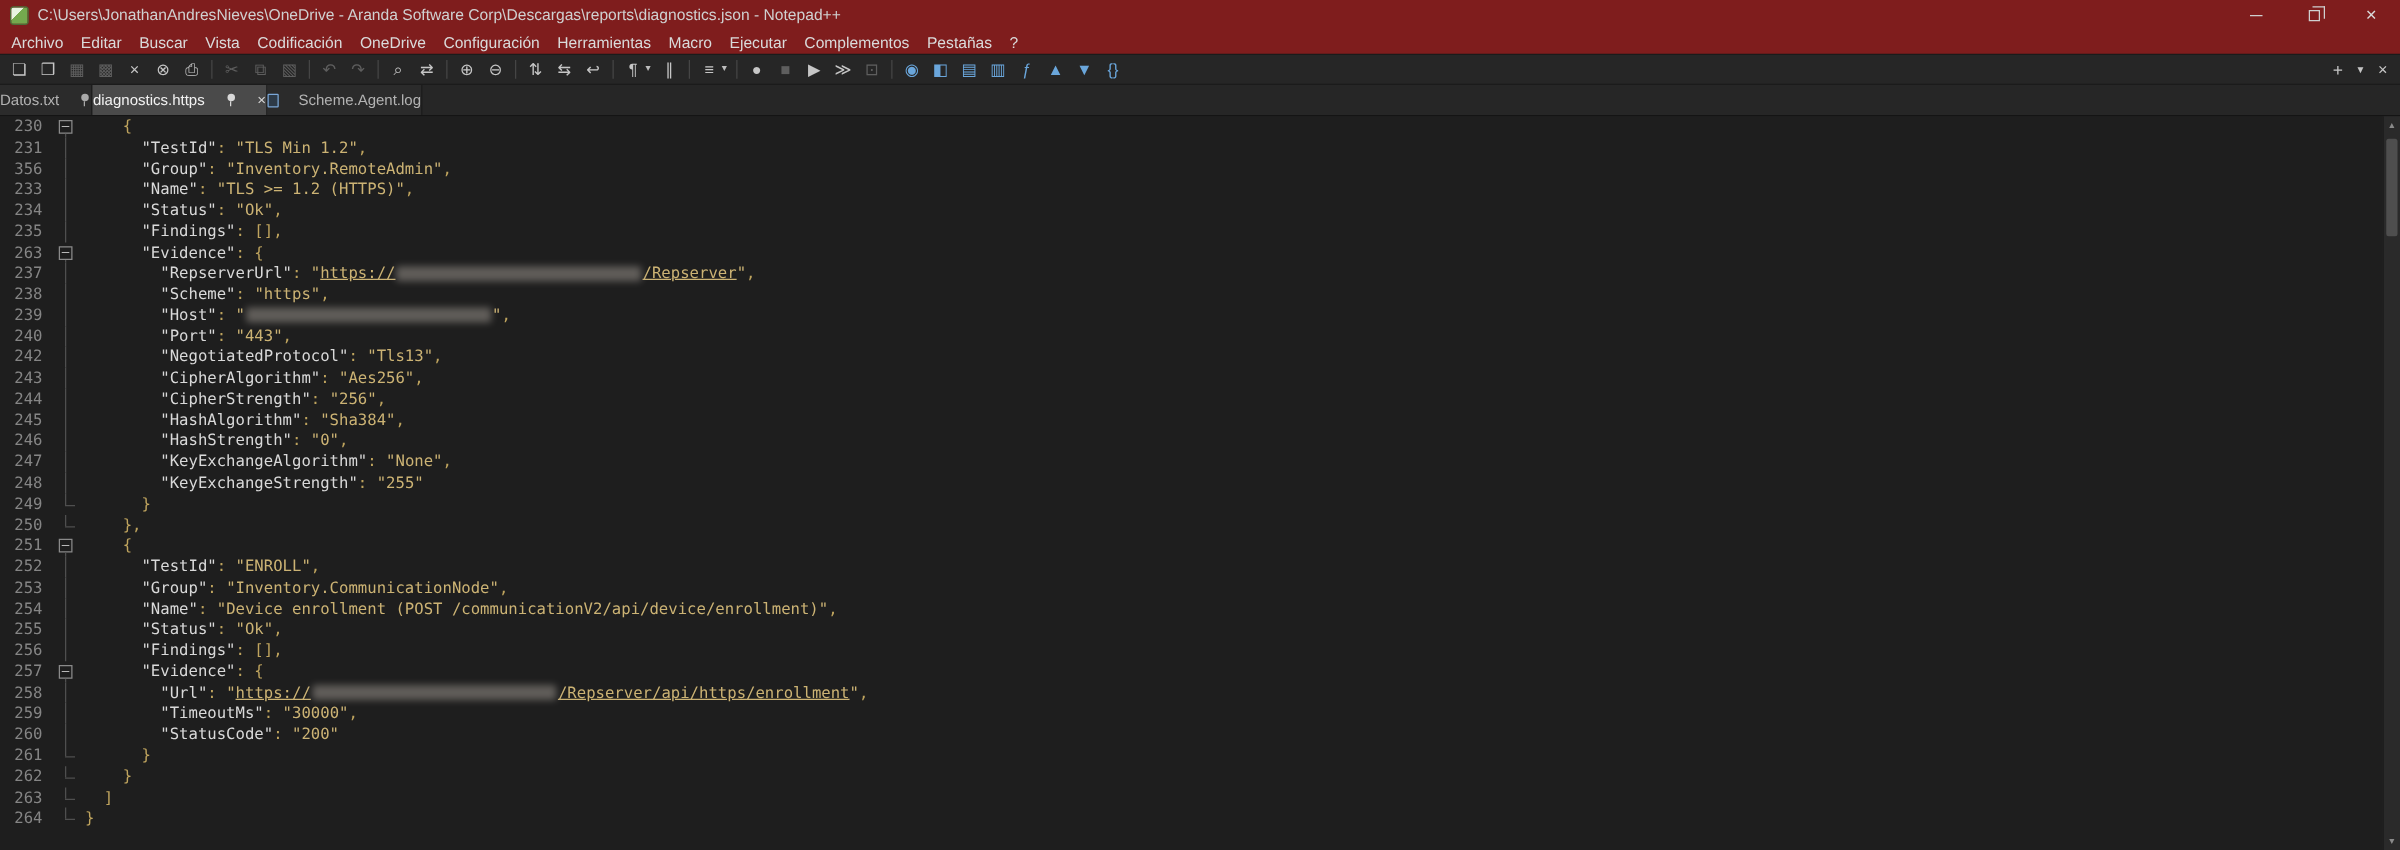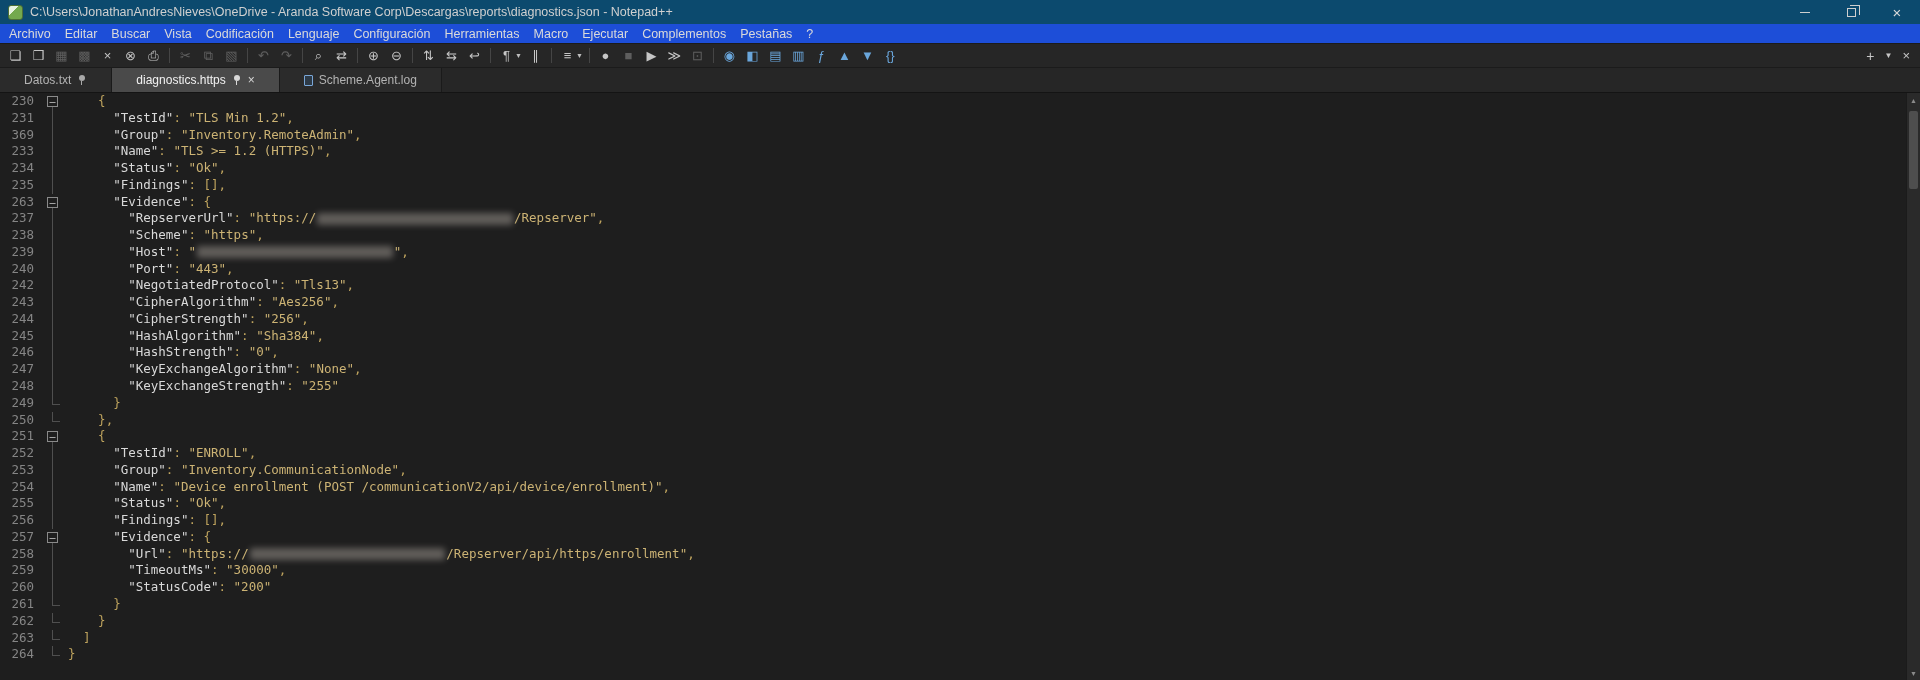--- a/index.html
+++ b/index.html
@@ -1,52 +1,52 @@
 <!DOCTYPE html>
 <html><head>
 <meta charset="utf-8">
 <style>
   *{margin:0;padding:0;box-sizing:border-box}
   html,body{width:1920px;height:680px;overflow:hidden;background:#1e1e1e;
     font-family:"Liberation Sans",sans-serif;-webkit-font-smoothing:antialiased}
   .window{position:relative;width:1920px;height:680px;background:#1e1e1e}
 
   
-  .titlebar{height:24px;background:#0c4a6e;display:flex;align-items:center;color:#d0d0d0;font-size:12.5px}
+  .titlebar{height:24px;background:#7f1d1d;display:flex;align-items:center;color:#d0d0d0;font-size:12.5px}
   .app-icon{width:15px;height:15px;margin:0 7px 0 8px;border-radius:3px;
     background:linear-gradient(135deg,#e8f3e2 0 38%,#74a94e 38% 100%);border:1px solid #4c6e37;flex:none}
   .title-text{white-space:nowrap;overflow:hidden;text-overflow:ellipsis;max-width:1400px}
   .win-controls{margin-left:auto;display:flex;height:100%}
   .win-btn{width:46px;height:100%;display:flex;align-items:center;justify-content:center;color:#cfcfcf}
   .ic-min{width:10px;height:1px;background:#cfcfcf}
   .ic-restore{width:9px;height:9px;border:1px solid #cfcfcf;position:relative}
   .ic-restore::before{content:"";position:absolute;top:-4px;left:2px;width:9px;height:9px;
     border-top:1px solid #cfcfcf;border-right:1px solid #cfcfcf}
   .ic-close{font-size:15px;line-height:1;color:#dadada}
 
   
-  .menubar{height:20px;background:#1d4ed8;display:flex;align-items:center;font-size:12.5px;
+  .menubar{height:20px;background:#7f1d1d;display:flex;align-items:center;font-size:12.5px;
     color:#dadada;border-bottom:1px solid #1b1b1b;padding-left:2px}
   .menu-item{padding:1px 7px;white-space:nowrap;cursor:default}
 
   
   .toolbar{height:24px;background:#262626;display:flex;align-items:center;
     border-bottom:1px solid #1b1b1b;padding-left:4px}
   .tb-icon{min-width:23px;height:21px;display:flex;align-items:center;justify-content:center;
     font-size:13px;color:#c6c6c6;border-radius:2px}
   .tb-icon.blue{color:#6aa6db}
   .tb-icon.disabled{opacity:.35}
   .tb-dd{font-size:7px;color:#bdbdbd;margin-left:-3px;margin-right:2px}
   .tb-sep{width:1px;height:15px;background:#454545;margin:0 4px;flex:none}
   .tb-right{margin-left:auto;display:flex;align-items:center;gap:10px;padding-right:10px;color:#c6c6c6}
   .tb-right .g1{font-size:14px}.tb-right .g2{font-size:8px}.tb-right .g3{font-size:13px}
 
   
   .tabbar{height:25px;background:#262626;display:flex;align-items:stretch;border-bottom:1px solid #141414}
-  .tab{display:flex;align-items:center;gap:6px;padding:0 24px;font-size:12px;color:#b3b3b3;
+  .tab{display:flex;align-items:center;gap:16px;padding:0 0;font-size:12px;color:#b3b3b3;
     background:#2b2b2b;border-right:1px solid #1a1a1a;white-space:nowrap}
   .tab.active{background:#4a4a4a;color:#f2f2f2}
   .tab-close{font-size:12px;line-height:1;color:#d6d6d6}
   .pin{position:relative;width:10px;height:12px;display:inline-block;flex:none}
   .pin::before{content:"";position:absolute;top:1px;left:2px;width:6px;height:6px;background:#a9a9a9;border-radius:50%}
   .pin::after{content:"";position:absolute;top:7px;left:4px;width:1px;height:4px;background:#a9a9a9}
   .tab.active .pin::before,.tab.active .pin::after{background:#d8d8d8}
   .file-ic{width:9px;height:11px;border:1px solid #7aa7d8;background:#2d3a47;border-radius:1px;flex:none}
 
   
@@ -58,21 +58,21 @@
   .fold .vline{position:absolute;left:12px;top:0;bottom:0;width:1px;background:#4f4f4f}
   .fold .stub{position:absolute;left:12px;top:14px;bottom:0;width:1px;background:#4f4f4f}
   .fold .fbox{position:absolute;top:3px;left:7px;width:11px;height:11px;border:1px solid #8a8a8a;
     color:#cfcfcf;font-size:10px;line-height:9px;text-align:center;background:#1e1e1e}
   .fold .cv{position:absolute;left:12px;top:0;height:9px;width:1px;background:#4f4f4f}
   .fold .ch{position:absolute;left:12px;top:9px;width:8px;height:1px;background:#4f4f4f}
   .code{white-space:pre;padding-left:4px}
   .k{color:#d9d9d9}
   .v{color:#ccb374}
   .p{color:#bfa45e}
-  .u{color:#ccb374;}
+  .u{color:#ccb374;text-decoration:underline}
   .w{color:#ccb374}
   .redact{display:inline-block;height:12px;background:#97918a;opacity:.55;filter:blur(3px);
     border-radius:2px;vertical-align:middle;margin:0 1px}
 
   
   .vscroll{position:absolute;top:93px;right:0;bottom:0;width:14px;background:#2a2a2a;border-left:1px solid #1b1b1b}
   .vs-arrow{height:14px;display:flex;align-items:center;justify-content:center;font-size:7px;color:#8a8a8a}
   .vs-thumb{position:absolute;left:2px;right:2px;top:18px;height:78px;background:#4e4e4e;border-radius:2px}
   .vs-down{position:absolute;bottom:0;left:0;right:0}
 </style>
@@ -97,21 +97,21 @@
     </div>
   </div>
 
   <div class="menubar">
       <div id="menu-items" style="display:flex">
         <div class="menu-item">Archivo</div>
         <div class="menu-item">Editar</div>
         <div class="menu-item">Buscar</div>
         <div class="menu-item">Vista</div>
         <div class="menu-item">Codificación</div>
-        <div class="menu-item">Lenguaje</div>
+        <div class="menu-item">OneDrive</div>
         <div class="menu-item">Configuración</div>
         <div class="menu-item">Herramientas</div>
         <div class="menu-item">Macro</div>
         <div class="menu-item">Ejecutar</div>
         <div class="menu-item">Complementos</div>
         <div class="menu-item">Pestañas</div>
         <div class="menu-item">?</div>
       </div>
     </div>
 
@@ -197,21 +197,21 @@
         <div class="code"><span class="p">    {</span></div>
       </div>
       <div class="line">
         <div class="ln">231</div>
         <div class="fold">
           <div class="vline"></div>
         </div>
         <div class="code"><span class="w">      </span><span class="k">"TestId"</span><span class="p">: </span><span class="v">"TLS Min 1.2"</span><span class="p">,</span></div>
       </div>
       <div class="line">
-        <div class="ln">369</div>
+        <div class="ln">356</div>
         <div class="fold">
           <div class="vline"></div>
         </div>
         <div class="code"><span class="w">      </span><span class="k">"Group"</span><span class="p">: </span><span class="v">"Inventory.RemoteAdmin"</span><span class="p">,</span></div>
       </div>
       <div class="line">
         <div class="ln">233</div>
         <div class="fold">
           <div class="vline"></div>
         </div>

